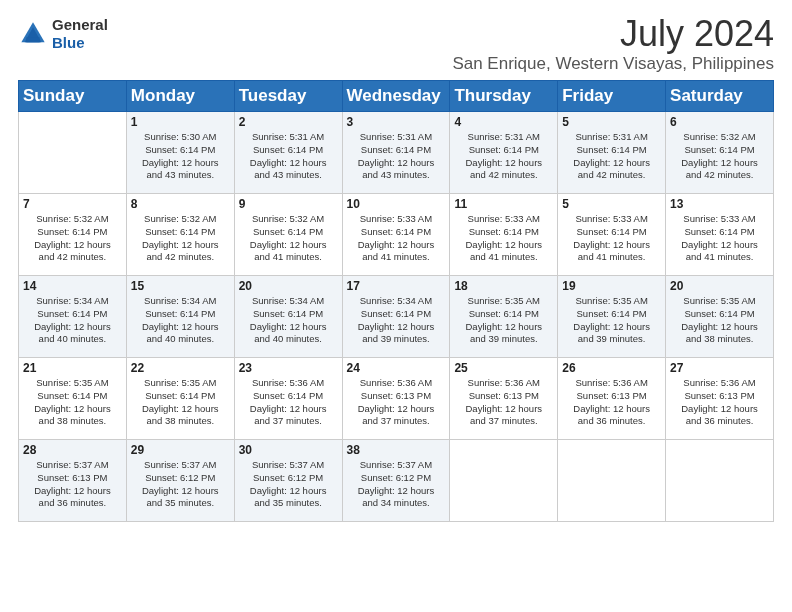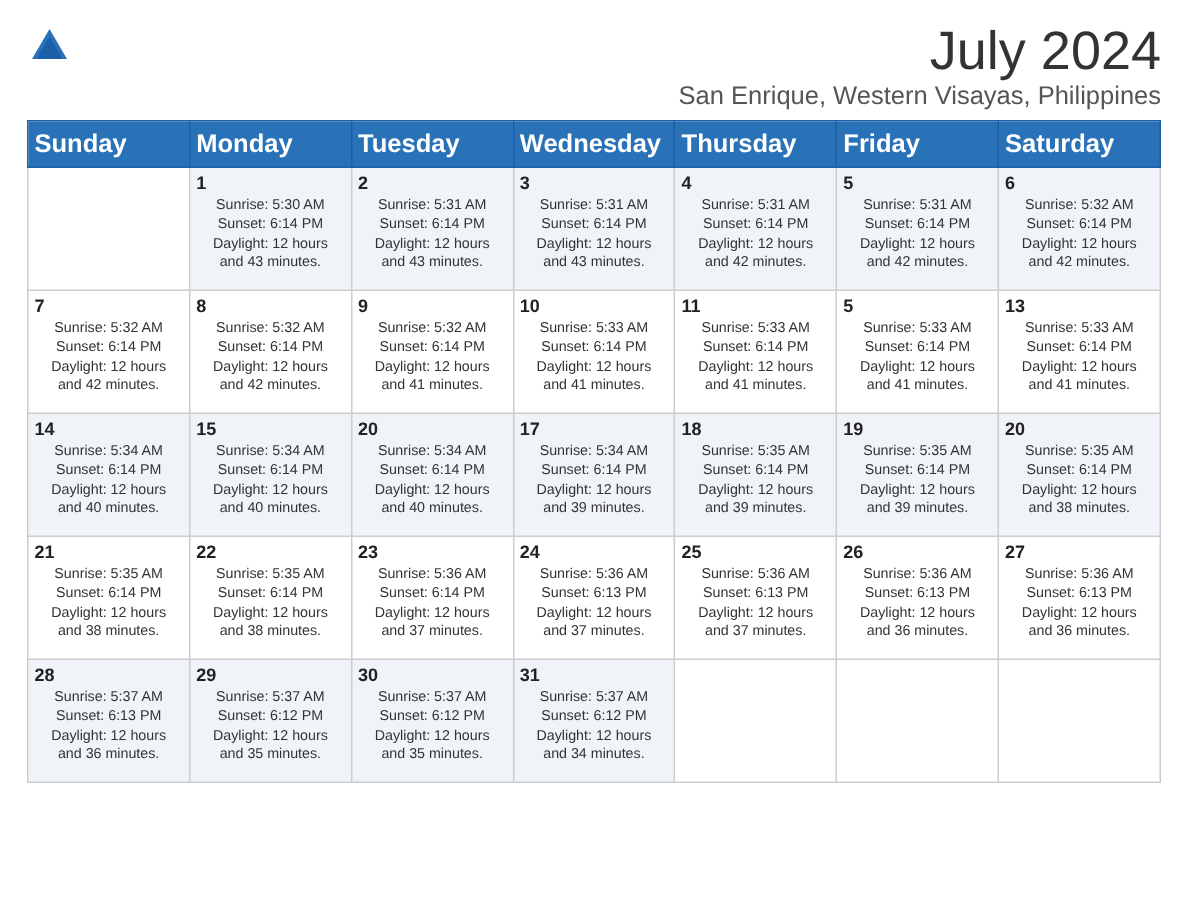--- a/index.html
+++ b/index.html
@@ -102,20 +102,24 @@
 <body>
 
 <div class="page">
   <div class="header">
     <div class="logo">
       <svg class="logo-icon" viewBox="0 0 36 36">
         <polygon points="18,4 32,28 4,28" fill="#2a72b8"></polygon>
         <polygon points="18,10 28,28 8,28" fill="#1a5fa8"></polygon>
         <rect x="10" y="22" width="16" height="6" fill="#1a5fa8"></rect>
       </svg>
+      <div class="logo-text">
+        <span>General</span><br>
+        <span class="blue">Blue</span>
+      </div>
     </div>
     <div class="title-block">
       <div class="month-title">July 2024</div>
       <div class="location">San Enrique, Western Visayas, Philippines</div>
     </div>
   </div>
 
   <table class="calendar">
     <thead>
       <tr>
@@ -253,21 +257,21 @@
           </td>
           <td>
             <span class="day-number">29</span>
             <div class="day-info">Sunrise: 5:37 AM<br>Sunset: 6:12 PM<br>Daylight: 12 hours<br>and 35 minutes.</div>
           </td>
           <td>
             <span class="day-number">30</span>
             <div class="day-info">Sunrise: 5:37 AM<br>Sunset: 6:12 PM<br>Daylight: 12 hours<br>and 35 minutes.</div>
           </td>
           <td>
-            <span class="day-number">31</span>
+            <span class="day-number">38</span>
             <div class="day-info">Sunrise: 5:37 AM<br>Sunset: 6:12 PM<br>Daylight: 12 hours<br>and 34 minutes.</div>
           </td>
           <td class="empty-cell"></td>
           <td class="empty-cell"></td>
           <td class="empty-cell"></td>
         </tr>
       </tbody>
   </table>
 </div>
 

